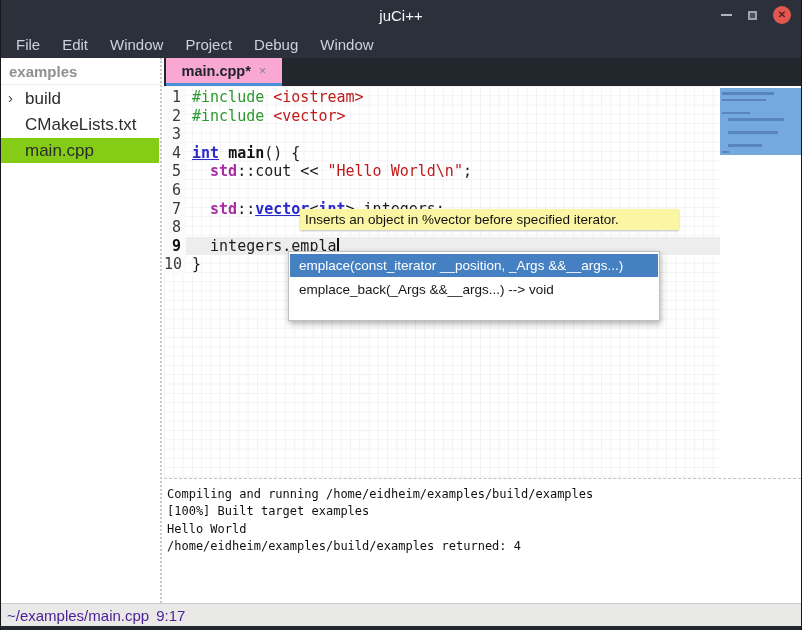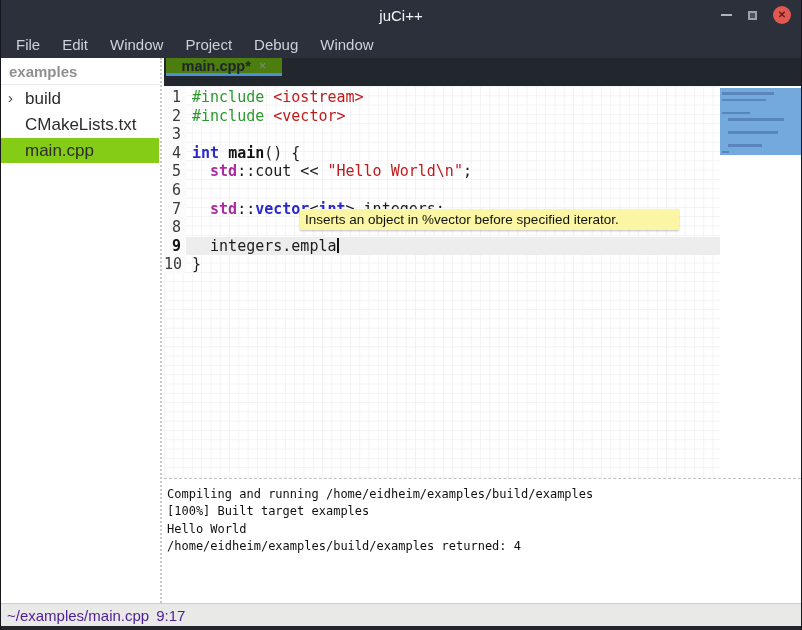--- a/index.html
+++ b/index.html
@@ -26,40 +26,40 @@
              font-weight:bold;font-size:15px;border-bottom:1px solid #ececec;}
   .sb-item{height:25px;display:flex;align-items:center;font-size:17px;color:#2c2c2c;
            padding-left:24px;position:relative;margin-top:1px;}
   .sb-item.selected{background:#84cc16;}
   .chev{position:absolute;left:7px;top:50%;transform:translateY(-56%);color:#3f3f3f;font-size:15px;}
   .chev::before{content:"›";}
   .vsep{position:absolute;top:58px;left:159px;width:0;bottom:27px;border-left:2px dotted #c9c9c9;}
   
   .main{position:absolute;left:163px;top:58px;right:0;bottom:27px;}
   .tabbar{position:absolute;top:0;left:0;right:0;height:28px;background:#22262d;}
-  .tab{position:absolute;left:2px;top:0;height:18px;min-width:116px;background:#4d7c0f;
+  .tab{position:absolute;left:2px;top:0;height:28px;min-width:116px;background:#f9a8d4;
        display:flex;align-items:center;justify-content:center;gap:8px;
        border-bottom:3px solid #4a90d9;font-size:14.5px;font-weight:bold;color:#20242b;padding:0 10px;}
   .tab-close{color:#84878c;font-weight:normal;font-size:13px;line-height:1;}
   .tab-close::before{content:"×";}
   
   .editor{position:absolute;top:28px;left:0;right:0;height:392px;background:#fff;overflow:hidden;
           background-image:linear-gradient(#f2f2f5 1px,transparent 1px),
                            linear-gradient(90deg,#f2f2f5 1px,transparent 1px);
           background-size:9.3px 9.3px;}
   .code-area{position:absolute;top:2px;left:0;width:558px;
              font-family:"DejaVu Sans Mono",monospace;font-size:15px;line-height:18.6px;}
   .row{display:flex;height:18.6px;white-space:pre;}
   .row.current{background:#ededed;}
   .ln{width:22px;text-align:right;padding-right:5px;color:#3a3a3a;background:#fbfbfc;flex:none;}
   .row.current .ln{font-weight:bold;color:#111;}
   .code{padding-left:6px;}
   .pp{color:#2b9a2b;}
   .str{color:#c01a1a;}
-  .kw{color:#2929cc;font-weight:bold;}
+  .kw{color:#2929cc;font-weight:bold;text-decoration:underline;}
   .ns{color:#a82ba0;font-weight:bold;}
   .fn{color:#141414;font-weight:bold;}
   .pl{color:#1b1b1b;}
   .cursor{display:inline-block;width:2px;height:15px;background:#101010;vertical-align:-2px;}
   
   .minimap{position:absolute;top:0;right:0;width:81px;bottom:0;background:#fff;}
   .viewport{position:absolute;top:2px;left:0;right:0;height:67px;background:#74a9de;padding-top:4px;}
   .mm-bar{height:2.5px;margin-bottom:4px;background:rgba(25,50,110,0.30);}
   
   .tooltip{position:absolute;left:124px;top:123px;width:379px;height:21px;background:#fbf6a3;
@@ -157,20 +157,24 @@
             <div class="mm-bar" style="width: 0px; margin-left: 0px; background: transparent;"></div>
             <div class="mm-bar" style="width: 34px; margin-left: 8px;"></div>
             <div class="mm-bar" style="width: 7px; margin-left: 2px;"></div>
           </div>
       </div>
 
       <div class="tooltip">
         <span>Inserts an object in %vector before specified iterator.</span>
       </div>
 
+      <div class="popup" id="completion-popup">
+          <div class="popup-item selected">emplace(const_iterator __position, _Args &amp;&amp;__args...)</div>
+          <div class="popup-item">emplace_back(_Args &amp;&amp;__args...) --&gt; void</div>
+        </div>
     </div>
 
     <div class="hsep"></div>
 
     <div class="terminal" id="terminal"><div>Compiling and running /home/eidheim/examples/build/examples</div><div>[100%] Built target examples</div><div>Hello World</div><div>/home/eidheim/examples/build/examples returned: 4</div></div>
   </div>
 
   <div class="statusbar">
     <span>~/examples/main.cpp</span>
     <span>9:17</span>

